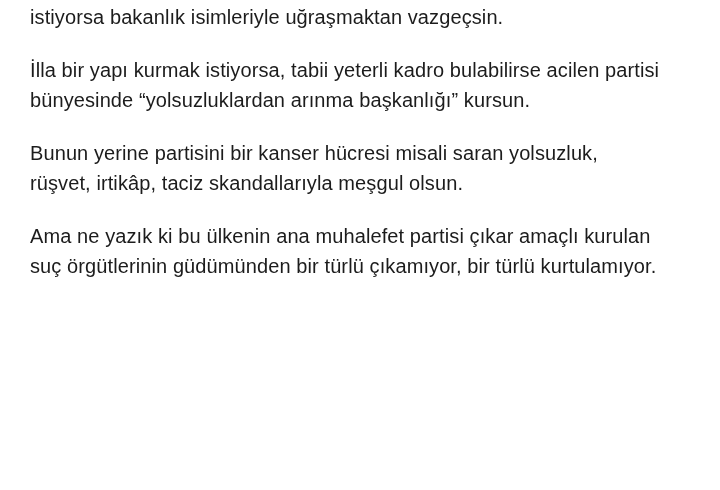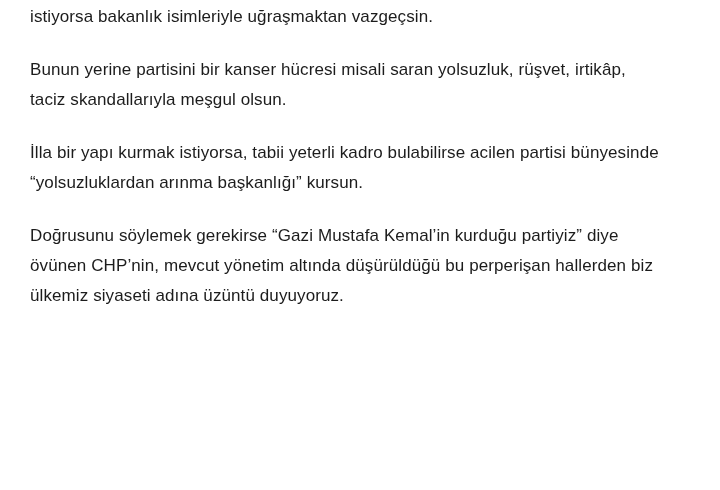--- a/index.html
+++ b/index.html
@@ -15,37 +15,37 @@
     overflow: hidden;
   }
   .article {
     box-sizing: border-box;
     width: 720px;
     height: 490px;
     padding: 0 56px 0 30px;
     background: #ffffff;
   }
   .para {
-    font-size: 17px;
+    font-size: 20px;
     line-height: 30px;
     color: #1c1c1c;
     letter-spacing: 0.1px;
     margin: 0;
     font-weight: 400;
   }
   
   .para.first {
     padding-top: 2px;
     margin-bottom: 0;
   }
   .para + .para {
     margin-top: 23px;
   }
 </style>
 </head>
 <body>
 
 <div class="article">
   <p class="para first">istiyorsa bakanlık isimleriyle uğraşmaktan vazgeçsin.</p>
+  <p class="para">İlla bir yapı kurmak istiyorsa, tabii yeterli kadro bulabilirse acilen partisi bünyesinde “yolsuzluklardan arınma başkanlığı” kursun.</p>
   <p class="para">Bunun yerine partisini bir kanser hücresi misali saran yolsuzluk, rüşvet, irtikâp, taciz skandallarıyla meşgul olsun.</p>
-  <p class="para">İlla bir yapı kurmak istiyorsa, tabii yeterli kadro bulabilirse acilen partisi bünyesinde “yolsuzluklardan arınma başkanlığı” kursun.</p>
-  <p class="para">Doğrusunu söylemek gerekirse “Gazi Mustafa Kemal’in kurduğu partiyiz” diye övünen CHP’nin, mevcut yönetim altında düşürüldüğü bu perperişan hallerden biz ülkemiz siyaseti adına üzüntü duyuyoruz.</p>
+  <p class="para">Ama ne yazık ki bu ülkenin ana muhalefet partisi çıkar amaçlı kurulan suç örgütlerinin güdümünden bir türlü çıkamıyor, bir türlü kurtulamıyor.</p>
 </div>
 
 </body></html>

